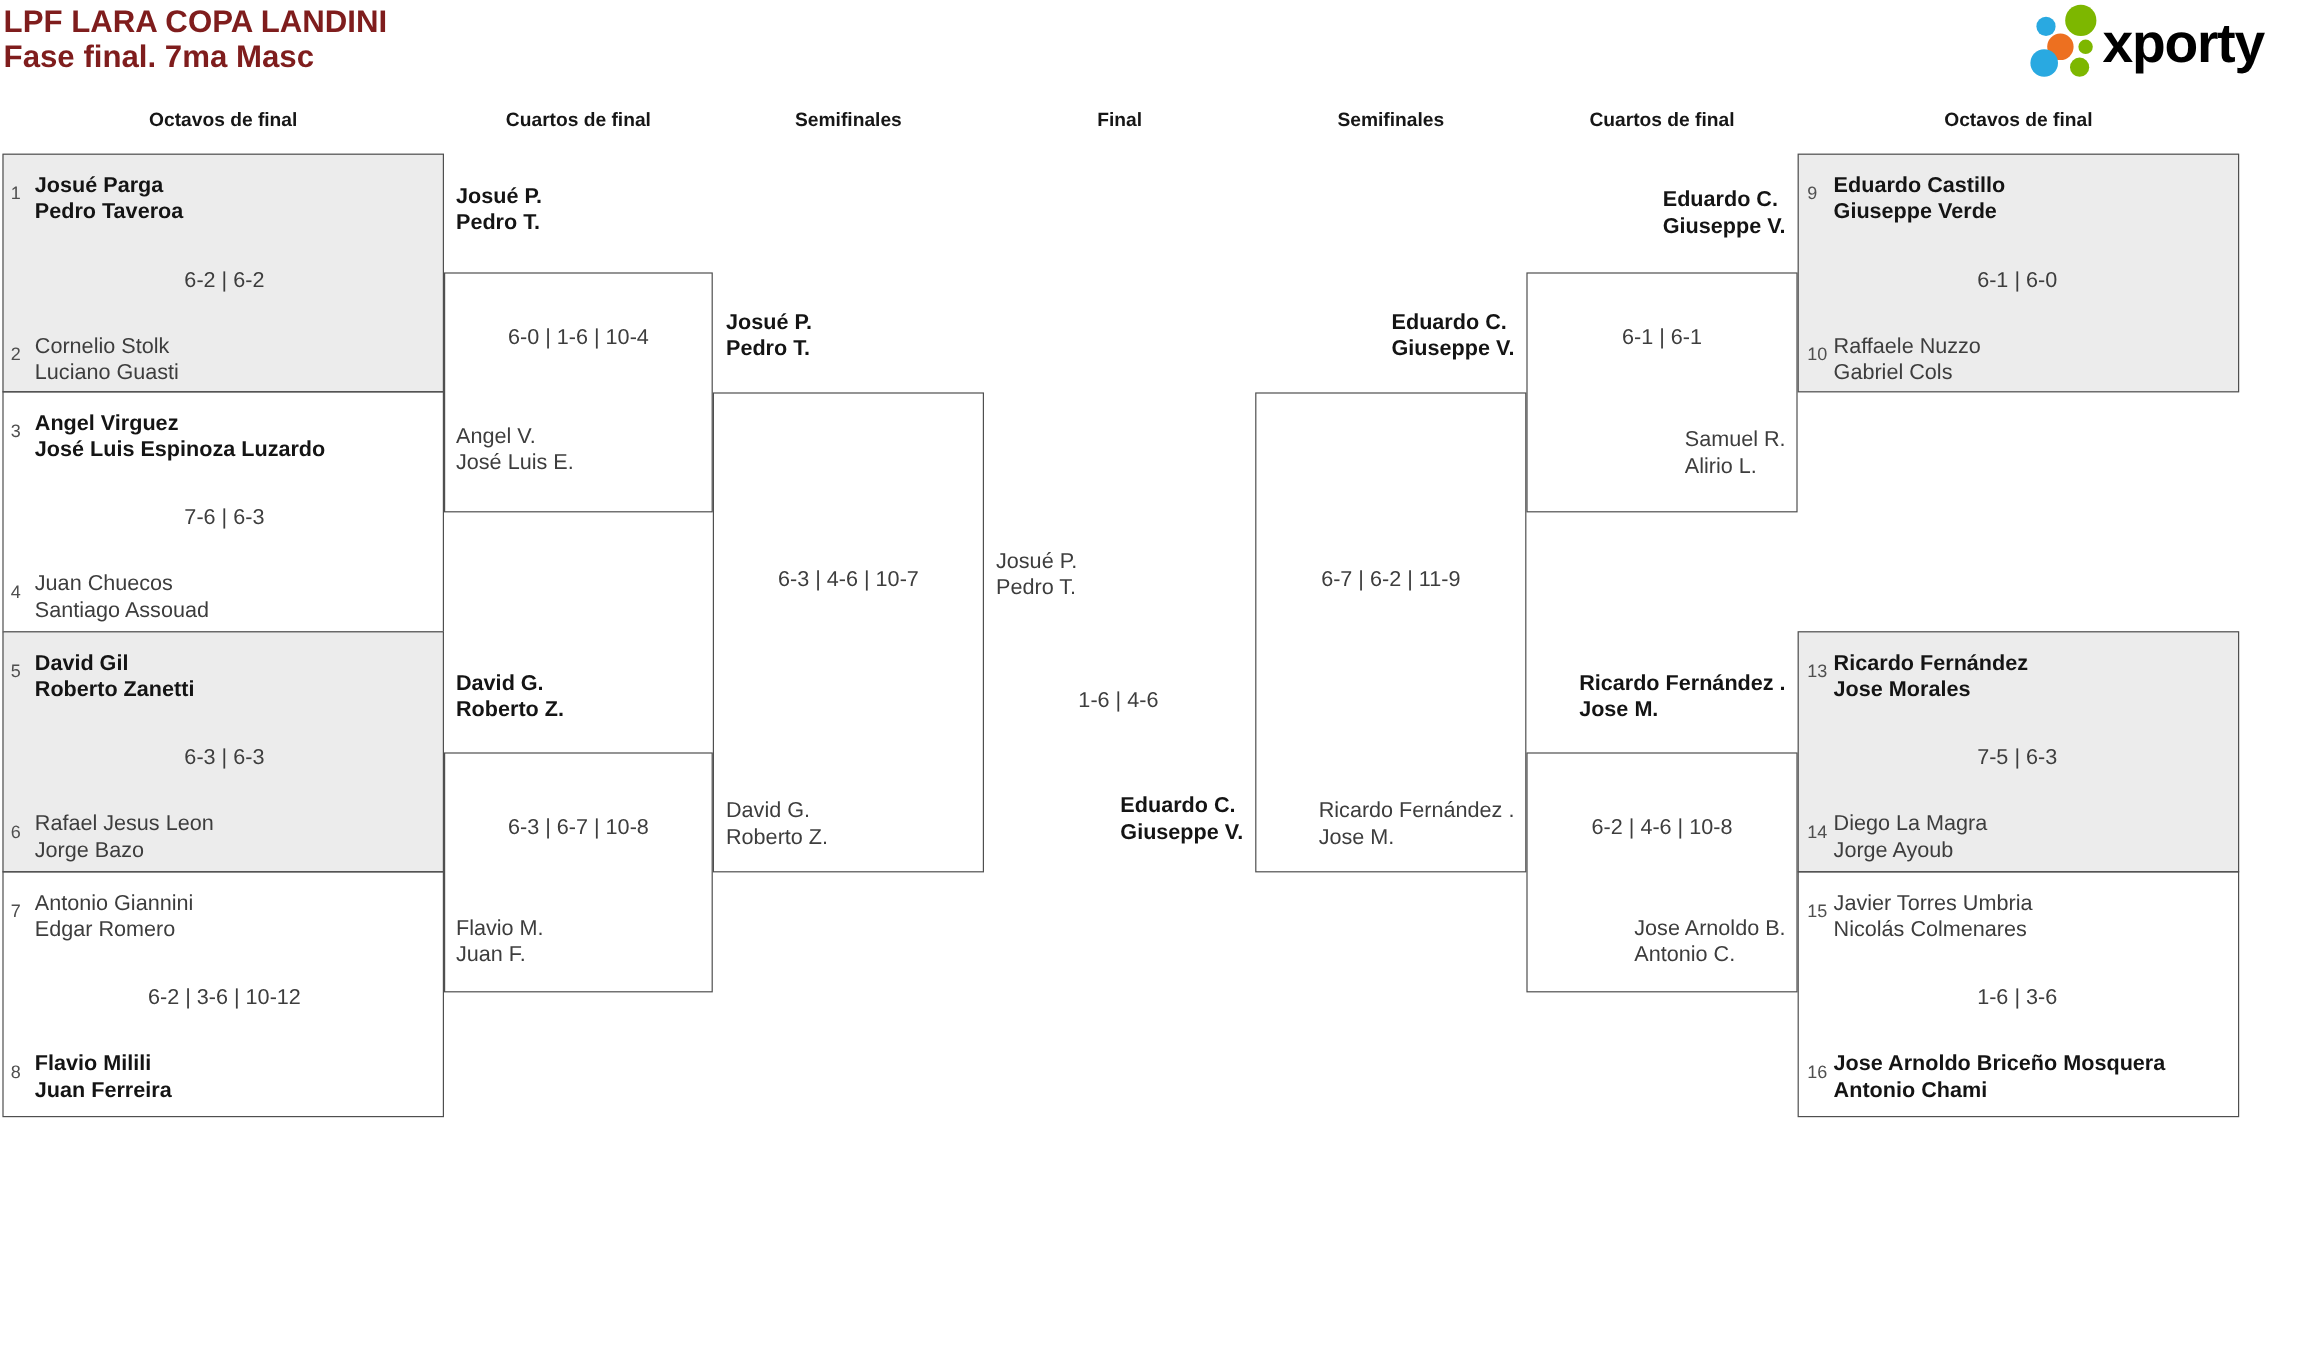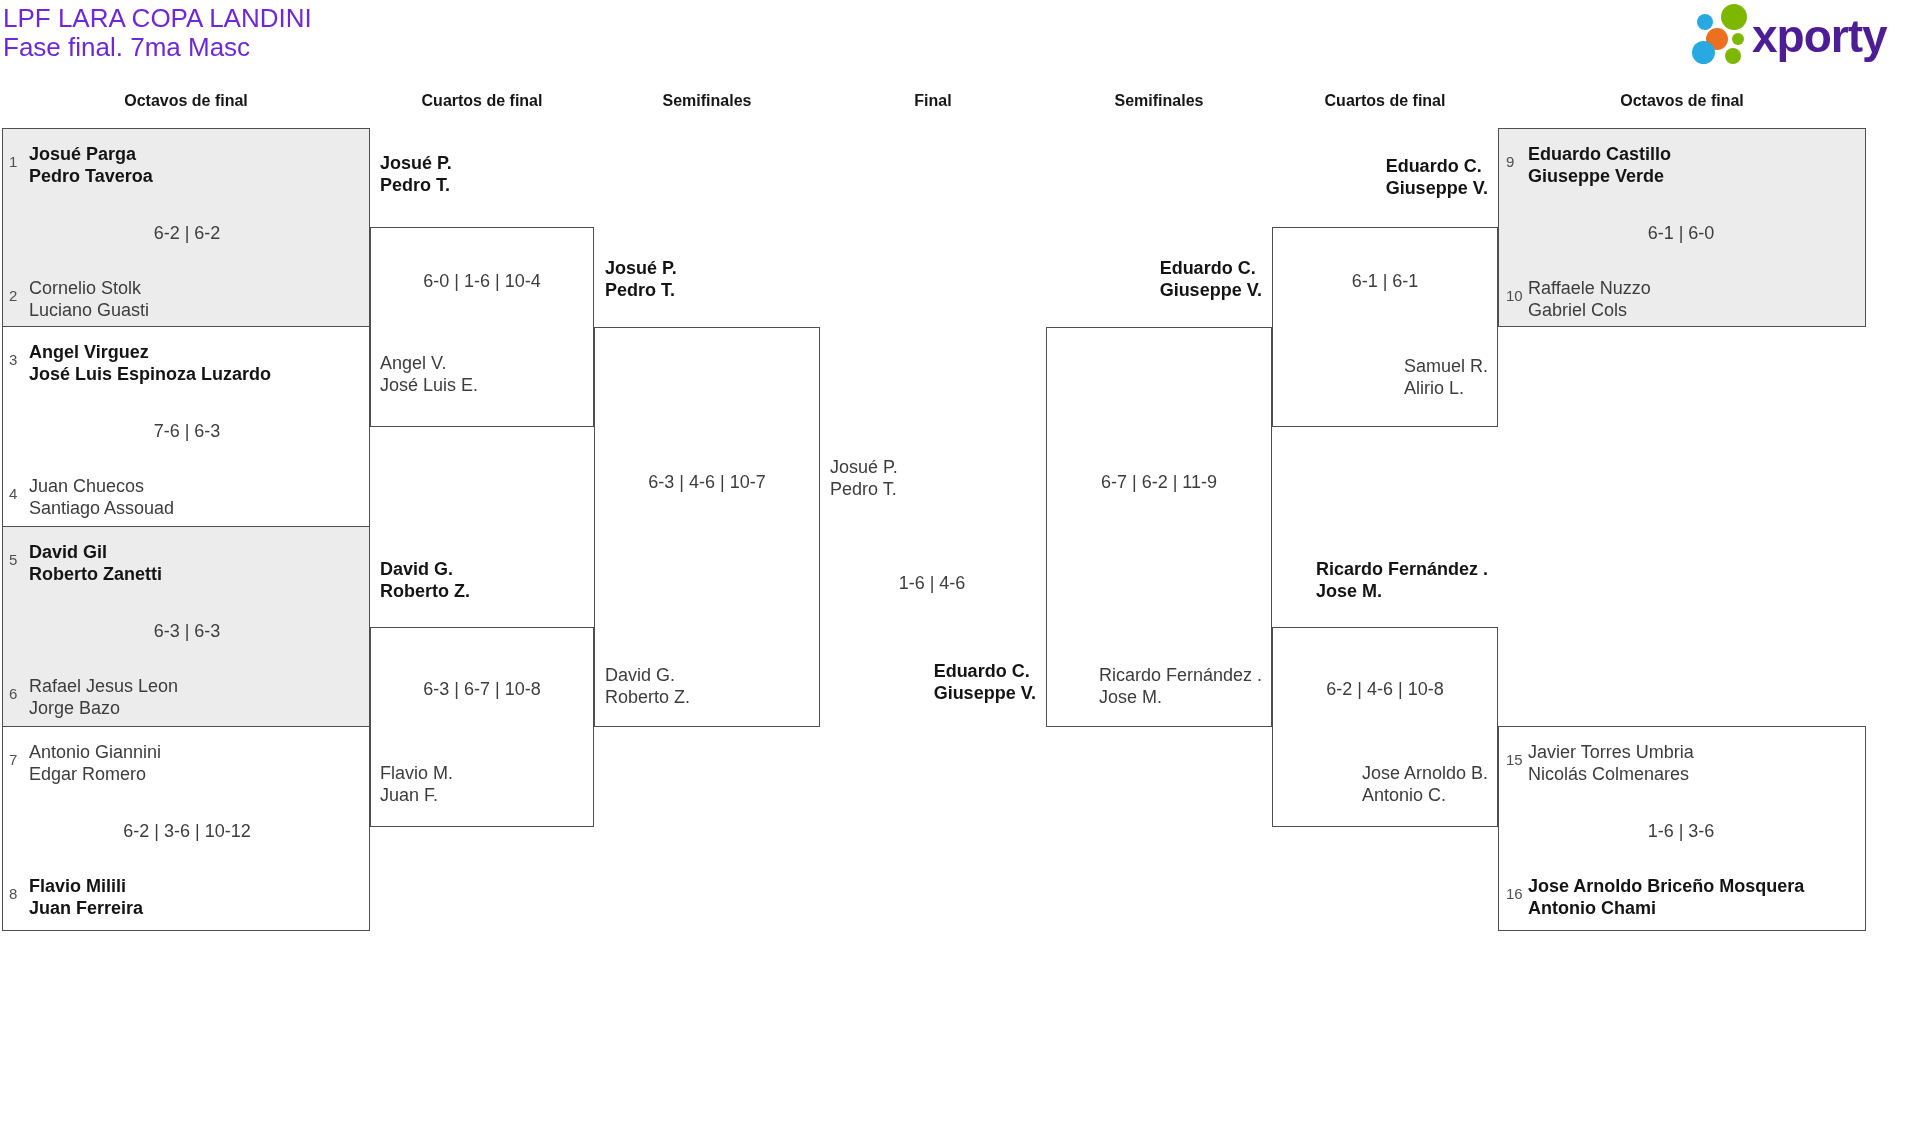--- a/index.html
+++ b/index.html
@@ -1,31 +1,31 @@
 <!DOCTYPE html>
 <html><head>
 <meta charset="utf-8">
 <style>
   html,body{margin:0;padding:0;background:#fff;}
   .canvas{position:relative;width:1920px;height:1133px;background:#ffffff;overflow:hidden;
           font-family:"Liberation Sans",sans-serif;color:#222;}
   .title-block{position:absolute;left:3px;top:4px;}
-  .title-line{font-size:26px;font-weight:400;line-height:29px;color:#6d28d9;white-space:nowrap;}
+  .title-line{font-size:26px;font-weight:700;line-height:29px;color:#7f1d1d;white-space:nowrap;}
   .col-header{position:absolute;top:92px;transform:translateX(-50%);font-size:16px;font-weight:600;
               color:#161616;white-space:nowrap;}
   .box{position:absolute;border:1px solid #4f4f4f;box-sizing:border-box;background:transparent;}
   .box.gray{background:#ececec;}
   .pair{position:absolute;font-size:18px;line-height:22px;color:#3d3d3d;white-space:nowrap;}
   .pair.bold{font-weight:700;color:#141414;}
   .pair.r{text-align:left;}
   .score{position:absolute;transform:translateX(-50%);font-size:18px;color:#3d3d3d;white-space:nowrap;}
   .seed{position:absolute;font-size:15px;color:#4f4f4f;}
   .dot{position:absolute;border-radius:50%;}
   .logo-text{position:absolute;left:1752px;top:8px;font-size:46px;line-height:56px;font-weight:700;
-             letter-spacing:-1px;color:#4c1d95;white-space:nowrap;}
+             letter-spacing:-1px;color:#000000;white-space:nowrap;}
 </style>
 </head>
 <body>
 
 <div class="canvas">
 
   <div class="title-block">
     <div class="title-line">LPF LARA COPA LANDINI</div>
     <div class="title-line">Fase final. 7ma Masc</div>
   </div>
@@ -112,20 +112,33 @@
     </div>
     <div class="score" style="left:182px;top:94px;">6-1 | 6-0</div>
     <div class="seed" style="left:7px;top:158px;">10</div>
     <div class="pair" style="left:29px;top:148px;">
       <div>Raffaele Nuzzo</div>
       <div>Gabriel Cols</div>
     </div>
   </div>
 
 
+  <div class="box gray" style="left:1498px;top:526px;width:368px;height:201px;">
+    <div class="seed" style="left:7px;top:24px;">13</div>
+    <div class="pair bold" style="left:29px;top:14px;">
+      <div>Ricardo Fernández</div>
+      <div>Jose Morales</div>
+    </div>
+    <div class="score" style="left:182px;top:94px;">7-5 | 6-3</div>
+    <div class="seed" style="left:7px;top:158px;">14</div>
+    <div class="pair" style="left:29px;top:148px;">
+      <div>Diego La Magra</div>
+      <div>Jorge Ayoub</div>
+    </div>
+  </div>
 
   <div class="box" style="left:1498px;top:726px;width:368px;height:205px;">
     <div class="seed" style="left:7px;top:24px;">15</div>
     <div class="pair" style="left:29px;top:14px;">
       <div>Javier Torres Umbria</div>
       <div>Nicolás Colmenares</div>
     </div>
     <div class="score" style="left:182px;top:94px;">1-6 | 3-6</div>
     <div class="seed" style="left:7px;top:158px;">16</div>
     <div class="pair bold" style="left:29px;top:148px;">

